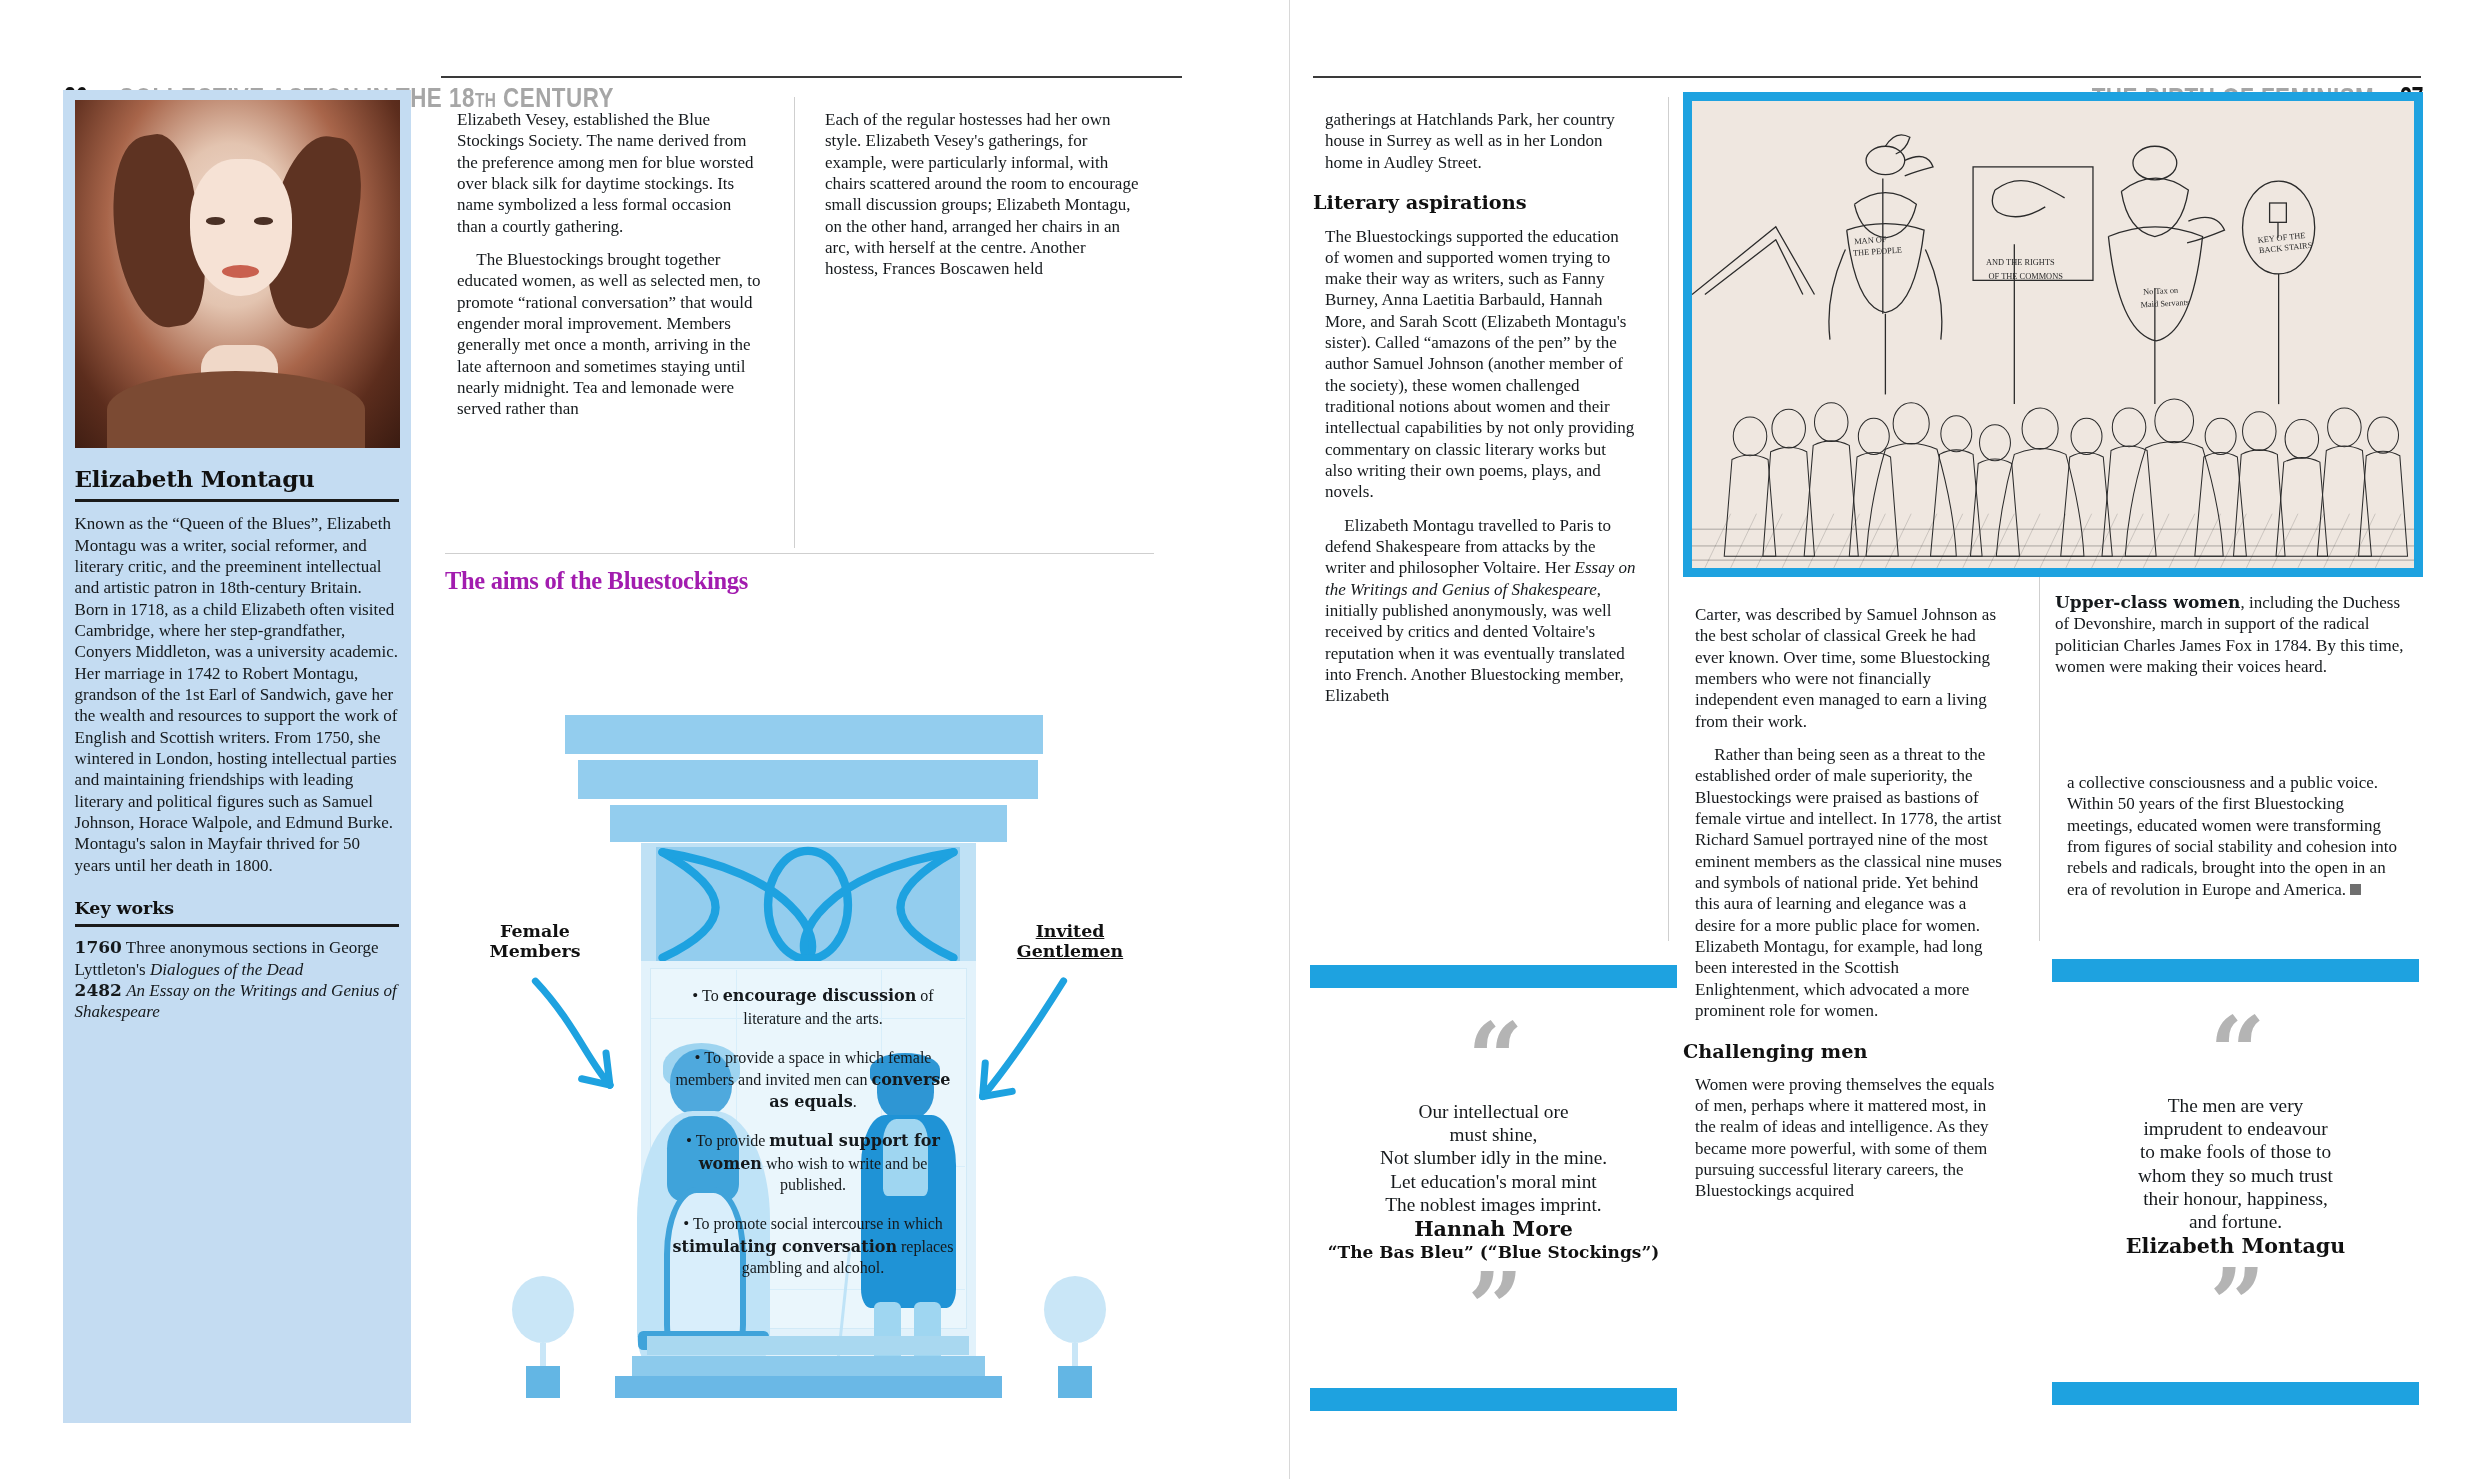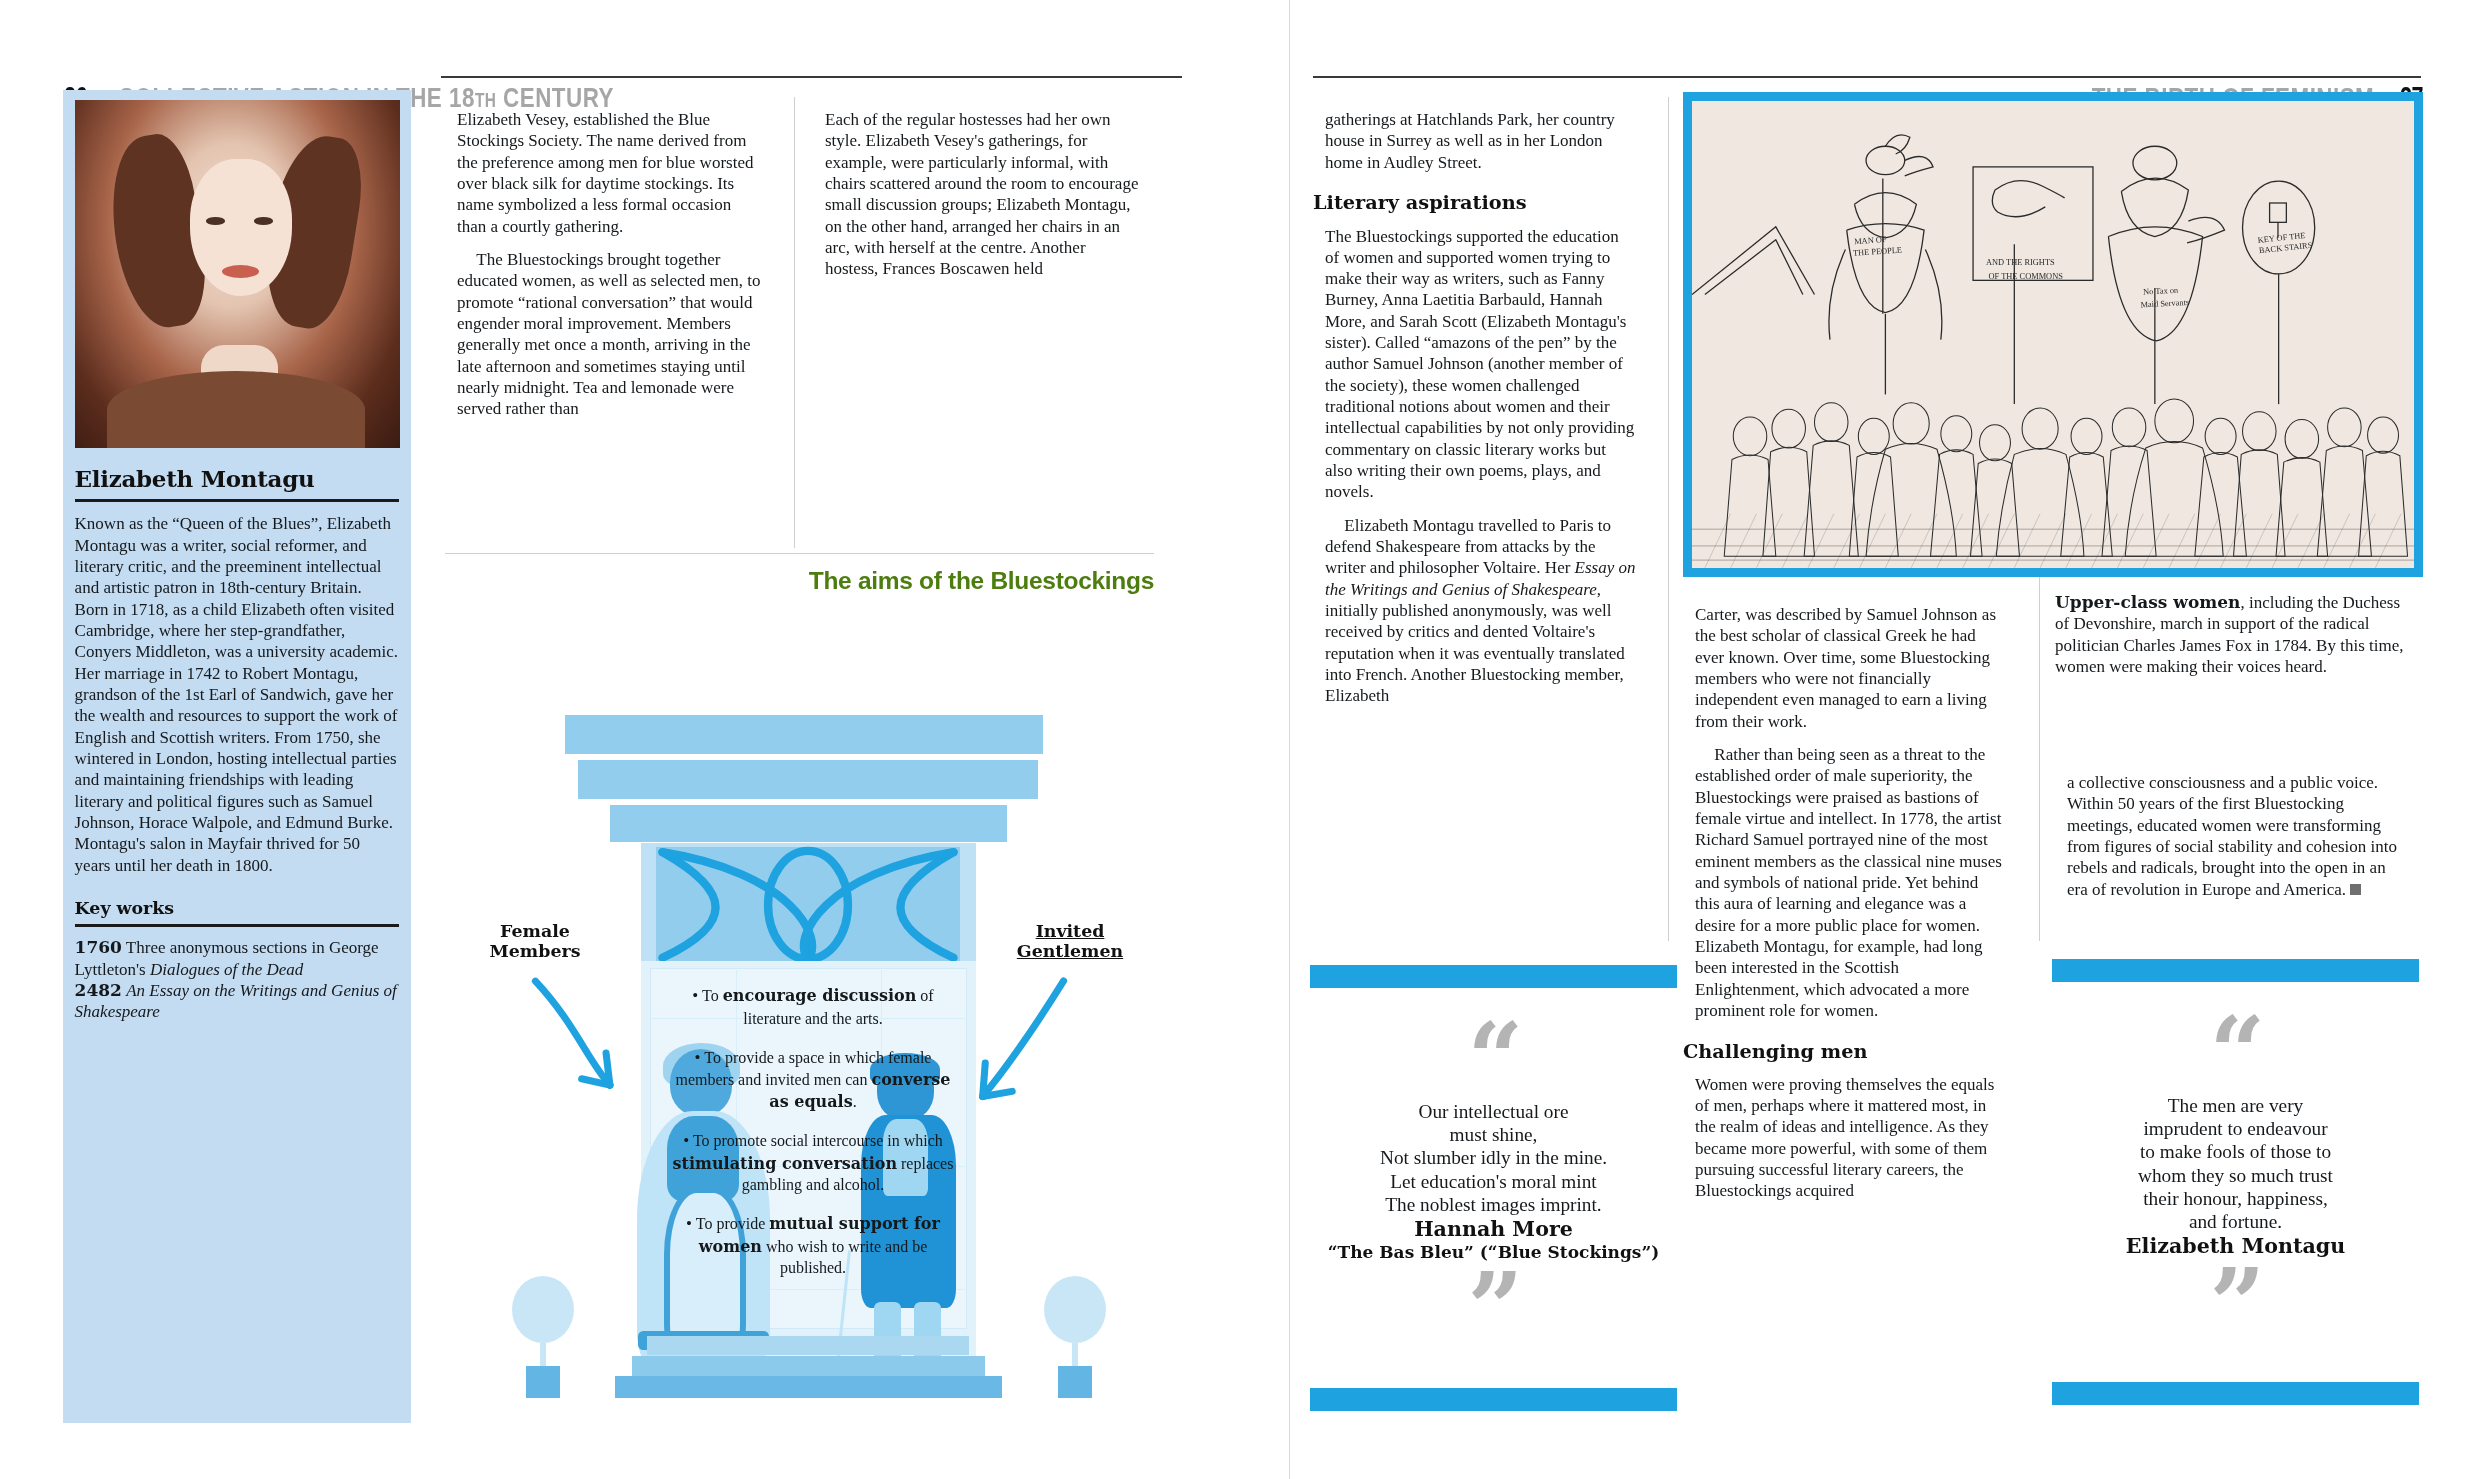--- a/index.html
+++ b/index.html
@@ -129,22 +129,22 @@
 
   .vrule { position:absolute; width:1.3px; background:#cfcfcf; }
   .vr-1 { left:794px; top:97px; height:451px; }
   .vr-2 { left:1668px; top:97px; height:844px; }
   .vr-3 { left:2039px; top:97px; height:844px; }
   .rule-mid-left { position:absolute; left:445px; top:553px; width:709px; height:1.3px; background:#cfcfcf; }
 
   
   .info { position:absolute; left:445px; top:567px; width:709px; height:851px; }
   .info-title {
-    text-align:right; font-family:Liberation Sans, sans-serif; font-weight:bold;
-    font-size:24.5px; color:#4d7c0f; letter-spacing:-0.3px;
+    text-align:left; font-family:Liberation Serif, serif; font-weight:bold;
+    font-size:24.5px; color:#a21caf; letter-spacing:-0.3px;
   }
   .arch { position:absolute; left:0; top:0; width:709px; height:851px; }
 
   .lintel { position:absolute; background:#93cdee; }
   .lintel-1 { left:120px; top:148px; width:478px; height:39px; }
   .lintel-2 { left:133px; top:193px; width:460px; height:39px; }
   .lintel-3 { left:165px; top:238px; width:397px; height:37px; }
 
   .fanlight {
     position:absolute; left:196px; top:276px; width:335px; height:122px;
@@ -388,22 +388,22 @@
         </div>
         <div class="plant plant-r">
           <div class="bush"></div>
             <div class="stem"></div>
             <div class="pot"></div>
         </div>
 
         <ul class="aims">
           <li><span class="bullet">•</span> <span>To </span><b>encourage discussion</b><span> of literature and the arts.</span></li>
           <li><span class="bullet">•</span> <span>To provide a space in which female members and invited men can </span><b>converse as equals</b><span>.</span></li>
+          <li><span class="bullet">•</span> <span>To provide </span><b>mutual support for women</b><span> who wish to write and be published.</span></li>
           <li><span class="bullet">•</span> <span>To promote social intercourse in which </span><b>stimulating conversation</b><span> replaces gambling and alcohol.</span></li>
-          <li><span class="bullet">•</span> <span>To provide </span><b>mutual support for women</b><span> who wish to write and be published.</span></li>
         </ul>
 
         <div class="callout callout-left" style="white-space:pre-line;">Female
 Members</div>
         <svg class="arrow-svg" style="left:84px; top:410px;" width="122" height="129" viewBox="0 0 190 200">
           <path d="M10,6 C70,70 92,130 126,168" stroke="#1ea2e0" stroke-width="11" fill="none" stroke-linecap="round"></path>
           <path d="M126,168 L120,118" stroke="#1ea2e0" stroke-width="11" fill="none" stroke-linecap="round"></path>
           <path d="M126,168 L82,158" stroke="#1ea2e0" stroke-width="11" fill="none" stroke-linecap="round"></path>
         </svg>
 

